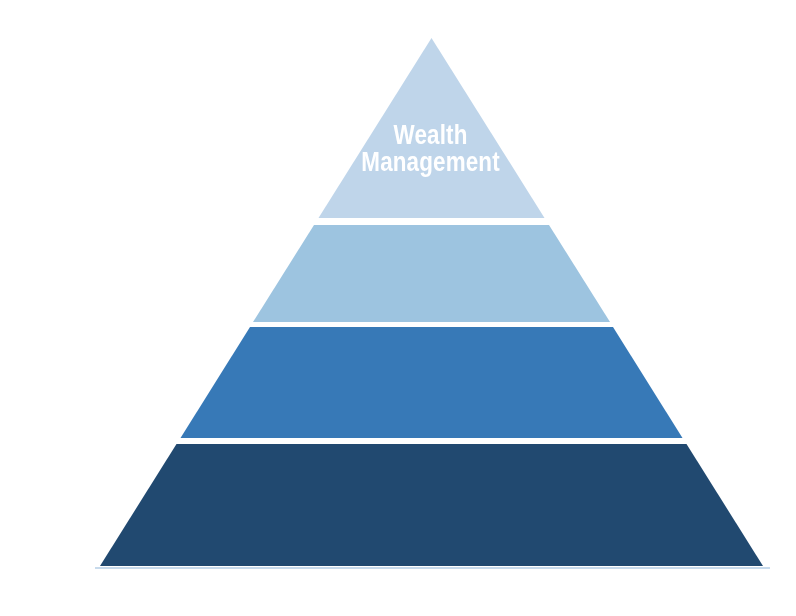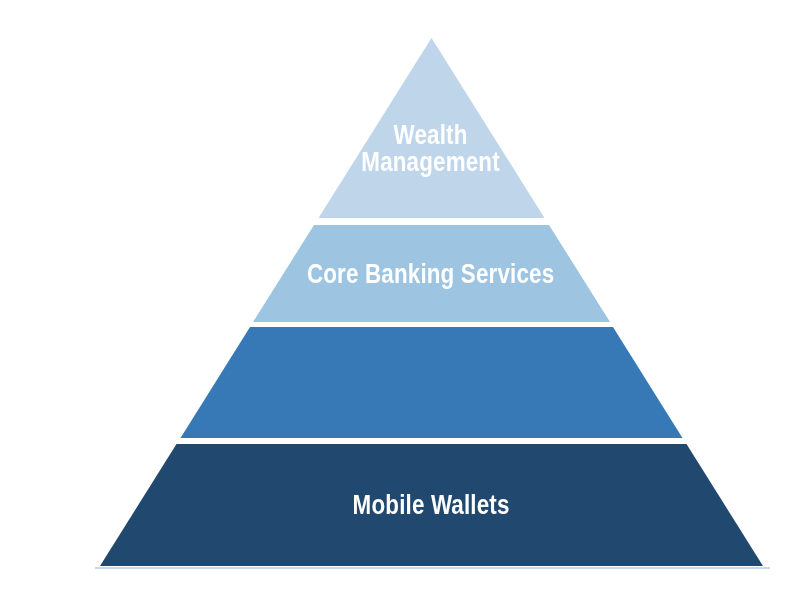--- a/index.html
+++ b/index.html
@@ -55,22 +55,16 @@
     <polygon points="176.5,444 686.5,444 763,566 100,566" fill="#214970"></polygon>
 
     <line x1="95" y1="568" x2="770" y2="568" stroke-width="2" stroke="#C7DAEC"></line>
   </svg>
 
   <div class="level-label" style="top:121px">
     <span class="condensed">Wealth
 Management</span>
   </div>
 
-  <div class="level-label" style="top:260px">
-    <span class="condensed">Core Banking Services</span>
-  </div>
 
 
-  <div class="level-label" style="top:491px">
-    <span class="condensed">Mobile Wallets</span>
-  </div>
 
 </div>
 
 </body></html>

